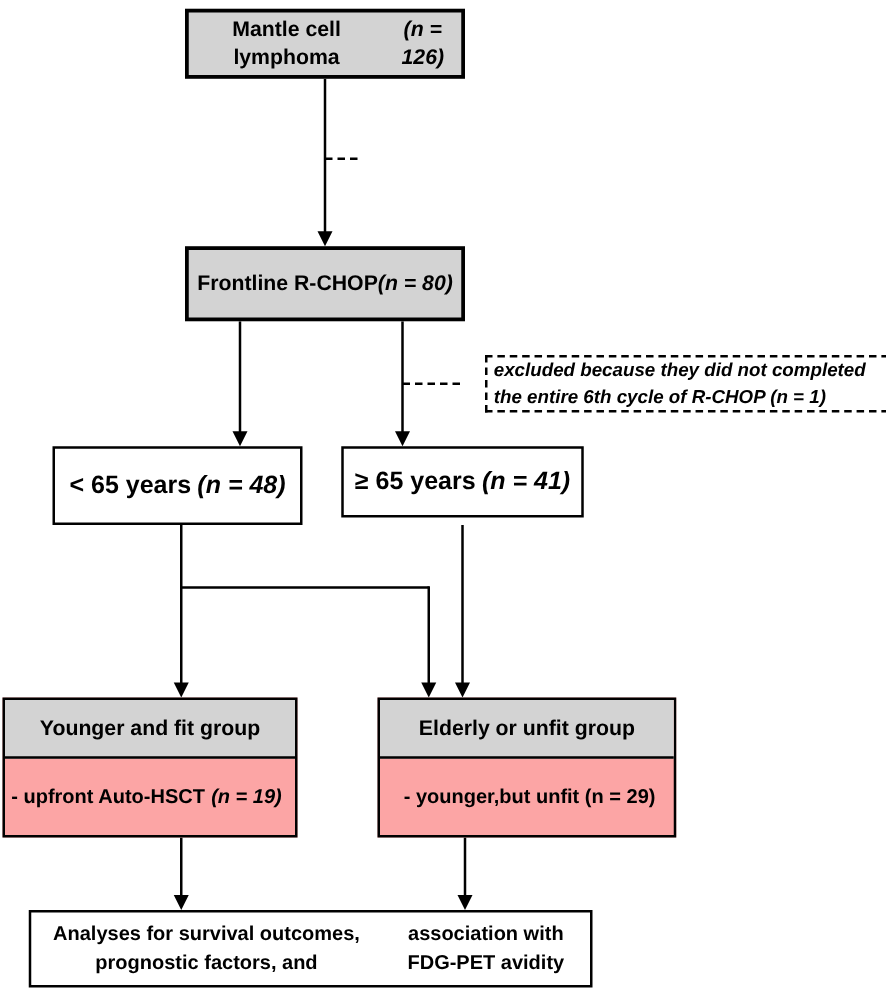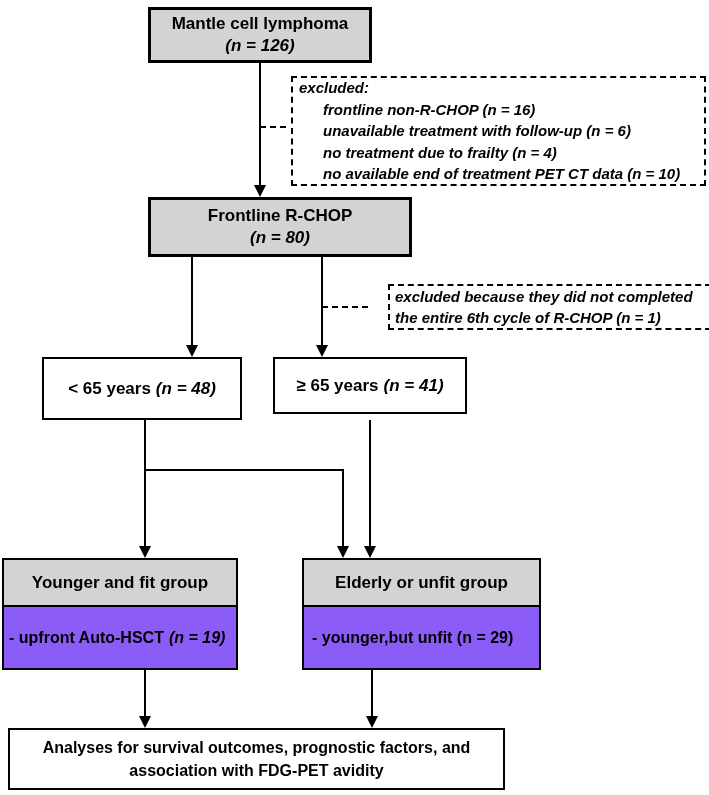--- a/index.html
+++ b/index.html
@@ -5,36 +5,36 @@
   html,body{margin:0;padding:0;background:#fff;}
   .canvas{
     position:relative;width:709px;height:795px;overflow:hidden;
     background:var(--bg,#ffffff);color:#000;
     font-family:"Liberation Sans",sans-serif;font-weight:700;
   }
   .connectors{position:absolute;left:0;top:0;}
   .box{
     position:absolute;box-sizing:border-box;background:#fff;
     border:2.5px solid var(--line,#000);
-    display:flex;flex-direction:column;align-items:center;justify-content:center;
+    display:flex;align-items:center;justify-content:center;
     text-align:center;
   }
   .gray{background:var(--gray,#d3d3d3);}
   .fs17{font-size:17px;line-height:22px;}
   .italic{font-style:italic;}
-  .rowline{display:flex;flex-direction:row;gap:5px;align-items:baseline;justify-content:center;font-size:17px;}
+  .rowline{display:flex;flex-direction:row;gap:5px;align-items:baseline;justify-content:center;font-size:20px;}
   .dashedbox{
     position:absolute;box-sizing:border-box;background:#fff;
     border:2px dashed var(--line,#000);
     font-style:italic;text-align:left;font-size:15px;line-height:21.5px;
     display:flex;flex-direction:column;justify-content:center;
     padding:3px 6px;
   }
   .indent{padding-left:24px;}
-  .group{position:absolute;box-sizing:border-box;border:2.5px solid var(--line,#000);background:#8b5cf6;display:flex;flex-direction:column;}
+  .group{position:absolute;box-sizing:border-box;border:2.5px solid var(--line,#000);background:#fca5a5;display:flex;flex-direction:column;}
   .group-header{
     background:var(--gray,#d3d3d3);border-bottom:2.5px solid var(--line,#000);
     flex:0 0 45px;display:flex;align-items:center;justify-content:center;
     font-size:17px;text-align:center;
   }
   .group-body{
     flex:1;display:flex;flex-direction:column;justify-content:center;align-items:flex-start;
     padding:0 4px 0 5px;font-size:16px;line-height:23px;text-align:left;
   }
   .group-body .rowline{font-size:16px;gap:5px;align-items:center;}
@@ -71,29 +71,22 @@
       <polygon points="139,716 151,716 145,728"></polygon>
       <polygon points="366,716 378,716 372,728"></polygon>
     </g>
   </svg>
 
   <div class="box gray fs17" style="left:148px;top:7px;width:224px;height:56px;border-width:3px;">
     <div>Mantle cell lymphoma</div>
     <div class="italic">(n = 126)</div>
   </div>
 
-  <div class="dashedbox" style="left:291px;top:76px;width:415px;height:110px;">
-    <div>excluded:</div>
-    <div class="indent">frontline non-R-CHOP (n = 16)</div>
-    <div class="indent">unavailable treatment with follow-up (n = 6)</div>
-    <div class="indent">no treatment due to frailty (n = 4)</div>
-    <div class="indent">no available end of treatment PET CT data (n = 10)</div>
-  </div>
 
-  <div class="box gray fs17" style="left:148px;top:197px;width:264px;height:60px;border-width:3px;">
+  <div class="box gray fs17" style="left:148px;top:197px;width:224px;height:60px;border-width:3px;">
     <div>Frontline R-CHOP</div>
     <div class="italic">(n = 80)</div>
   </div>
 
   <div class="dashedbox" style="left:372px;top:284px;width:333px;height:46px;line-height:21px;padding:2px 5px;margin-left:16px;">
     <div>excluded because they did not completed</div>
     <div>the entire 6th cycle of R-CHOP (n = 1)</div>
   </div>
 
   <div class="box" style="left:42px;top:357px;width:200px;height:63px;">
@@ -115,23 +108,23 @@
     <div class="group-body">
       <div class="rowline" style="white-space:nowrap;">
         <span>- upfront Auto-HSCT</span>
         <span class="italic">(n = 19)</span>
       </div>
     </div>
   </div>
 
   <div class="group" style="left:264px;top:558px;width:239px;height:112px;margin-left:38px;">
     <div class="group-header">Elderly or unfit group</div>
-    <div class="group-body" style="padding-left:8px;">
+    <div class="group-body" style="padding-left:19px;">
       <div>- younger,but unfit (n = 29)</div>
     </div>
   </div>
 
-  <div class="box centerlines" style="left:8px;top:728px;width:497px;height:62px;border-width:2.5px;">
+  <div class="box centerlines" style="left:23px;top:728px;width:451px;height:62px;border-width:2.5px;">
     <div>Analyses for survival outcomes, prognostic factors, and</div>
     <div>association with FDG-PET avidity</div>
   </div>
 
 </div>
 
 </body></html>

